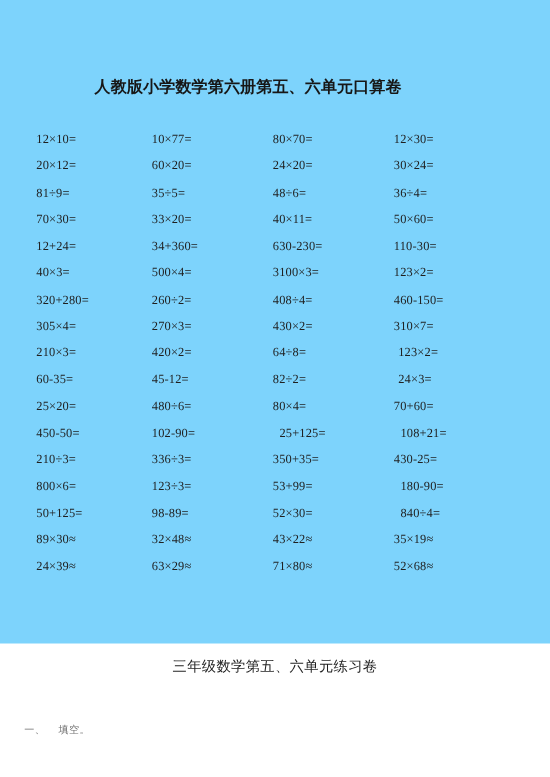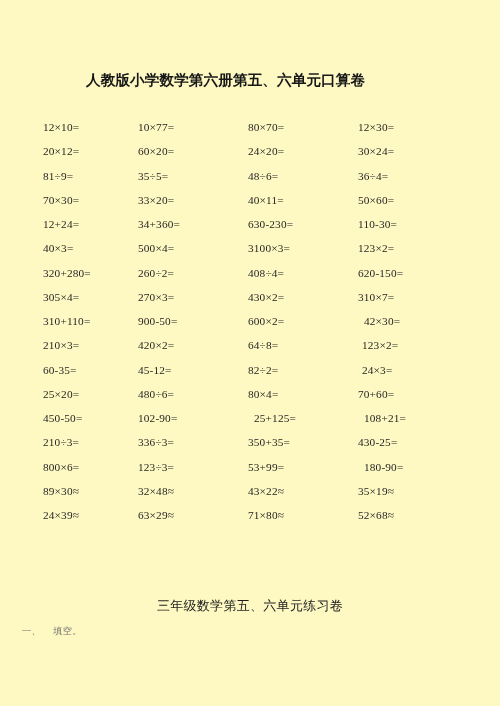--- a/index.html
+++ b/index.html
@@ -11,22 +11,22 @@
     height: 706px;
     background: #ffffff;
     font-family: "Liberation Serif", "DejaVu Serif", serif;
     color: #1c1c1c;
     overflow: hidden;
     position: relative;
   }
   #page {
     position: relative;
     width: 500px;
-    height: 706px;
-    background: #fef9c3;
+    height: 585px;
+    background: #7dd3fc;
     font-family: Liberation Serif, serif;
   }
   
   .doc-title {
     position: absolute;
     left: 86px;
     top: 70px;
     width: 330px;
     font-size: 14.6px;
     font-weight: bold;
@@ -47,21 +47,21 @@
     height: 24.25px;
   }
   .cell {
     position: absolute;
     font-size: 11.3px;
     line-height: 14px;
     white-space: nowrap;
     color: #1f1f1f;
     letter-spacing: 0.15px;
   }
-  .cell.c0 { left: 43px; }
+  .cell.c0 { left: 33px; }
   .cell.c1 { left: 138px; }
   .cell.c2 { left: 248px; }
   .cell.c3 { left: 358px; }
   
   .problem-row[data-row="10"] .c3,
   .problem-row[data-row="14"] .c2,
   .problem-row[data-row="14"] .c3,
   .problem-row[data-row="16"] .c3,
   .problem-row[data-row="17"] .c3 { margin-left: 6px; }
   .problem-row[data-row="12"] .c3,
@@ -76,21 +76,21 @@
     text-align: center;
     font-size: 13px;
     line-height: 20px;
     color: #1d1d1d;
     letter-spacing: 0.3px;
   }
   
   .section-item {
     position: absolute;
     left: 22px;
-    top: 625px;
+    top: 657px;
     font-size: 9.2px;
     line-height: 13px;
     color: #6f6f6f;
     letter-spacing: 0.4px;
   }
   .section-item .sec-label { margin-right: 12px; }
 </style>
 </head>
 <body>
 
@@ -132,34 +132,28 @@
       <div class="problem-row" data-row="6">
         <div class="cell c0">40×3=</div>
         <div class="cell c1">500×4=</div>
         <div class="cell c2">3100×3=</div>
         <div class="cell c3">123×2=</div>
       </div>
       <div class="problem-row" data-row="7">
         <div class="cell c0">320+280=</div>
         <div class="cell c1">260÷2=</div>
         <div class="cell c2">408÷4=</div>
-        <div class="cell c3">620-150=</div>
+        <div class="cell c3">460-150=</div>
       </div>
       <div class="problem-row" data-row="9">
         <div class="cell c0">305×4=</div>
         <div class="cell c1">270×3=</div>
         <div class="cell c2">430×2=</div>
         <div class="cell c3">310×7=</div>
       </div>
-      <div class="problem-row" data-row="10">
-        <div class="cell c0">310+110=</div>
-        <div class="cell c1">900-50=</div>
-        <div class="cell c2">600×2=</div>
-        <div class="cell c3">42×30=</div>
-      </div>
       <div class="problem-row" data-row="11">
         <div class="cell c0">210×3=</div>
         <div class="cell c1">420×2=</div>
         <div class="cell c2">64÷8=</div>
         <div class="cell c3">123×2=</div>
       </div>
       <div class="problem-row" data-row="12">
         <div class="cell c0">60-35=</div>
         <div class="cell c1">45-12=</div>
         <div class="cell c2">82÷2=</div>
@@ -182,20 +176,26 @@
         <div class="cell c1">336÷3=</div>
         <div class="cell c2">350+35=</div>
         <div class="cell c3">430-25=</div>
       </div>
       <div class="problem-row" data-row="16">
         <div class="cell c0">800×6=</div>
         <div class="cell c1">123÷3=</div>
         <div class="cell c2">53+99=</div>
         <div class="cell c3">180-90=</div>
       </div>
+      <div class="problem-row" data-row="17">
+        <div class="cell c0">50+125=</div>
+        <div class="cell c1">98-89=</div>
+        <div class="cell c2">52×30=</div>
+        <div class="cell c3">840÷4=</div>
+      </div>
       <div class="problem-row" data-row="18">
         <div class="cell c0">89×30≈</div>
         <div class="cell c1">32×48≈</div>
         <div class="cell c2">43×22≈</div>
         <div class="cell c3">35×19≈</div>
       </div>
       <div class="problem-row" data-row="19">
         <div class="cell c0">24×39≈</div>
         <div class="cell c1">63×29≈</div>
         <div class="cell c2">71×80≈</div>

